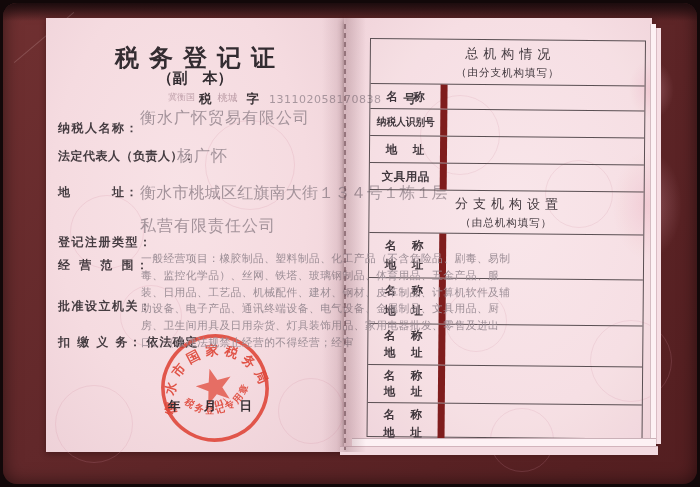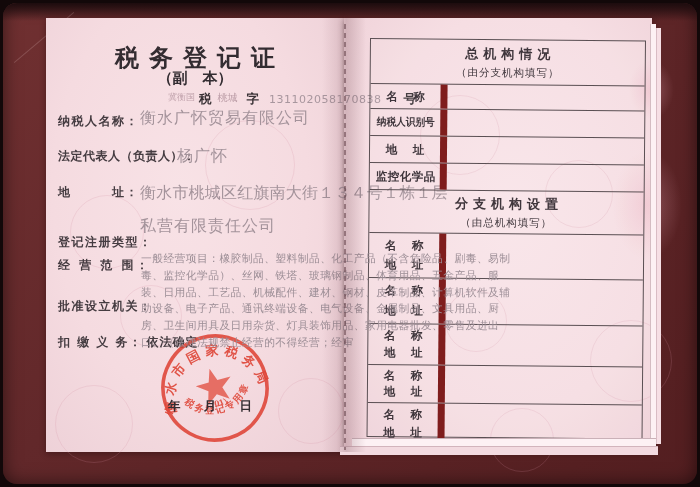--- a/index.html
+++ b/index.html
@@ -56,21 +56,21 @@
   
   .seal{position:absolute;left:160px;top:333px;width:110px;height:110px;z-index:5;
     transform:rotate(-16deg);opacity:.92;}
   
   .rtable{position:absolute;left:370px;top:38px;width:274px;height:397px;
     border:1px solid #5a4f53;transform:rotate(.5deg);transform-origin:top left;
     font-family:"DejaVu Serif",serif;color:#3f363c;background:rgba(255,255,255,.06);}
   .trow{position:relative;border-bottom:1px solid #5a4f53;display:flex;}
   .trow:last-child{border-bottom:none;}
   .thead{flex-direction:column;align-items:center;justify-content:center;}
-  .thead .h1{font-size:13px;font-weight:bold;letter-spacing:5px;text-indent:5px;}
+  .thead .h1{font-size:13px;font-weight:normal;letter-spacing:5px;text-indent:5px;}
   .thead .h2{font-size:10.5px;margin-top:3px;letter-spacing:1px;}
   .cell-l{width:70px;border-right:7px solid #7f1d1d;display:flex;flex-direction:column;
     align-items:center;justify-content:center;font-size:11.5px;font-weight:600;letter-spacing:2px;text-indent:2px;}
   .cell-l .tight{letter-spacing:0;text-indent:0;font-size:10.5px;transform:scaleX(.92);}
   .cell-v{flex:1;}
   .cell-l.pair{justify-content:space-around;padding:3px 0;}
 </style>
 </head>
 <body>
 
@@ -102,21 +102,21 @@
 
   <div class="t serial">
     <span class="stamp1">冀衡国</span>
     <span class="blk" style="margin-left:4px;">税</span>
     <span class="stamp2">桃城</span>
     <span class="blk zi">字</span>
     <span class="num">131102058170838</span>
     <span class="blk hao">号</span>
   </div>
 
-  <div class="t lbl" style="left:58px;top:115px;">纳税人名称：</div>
+  <div class="t lbl" style="left:58px;top:122px;">纳税人名称：</div>
   <div class="t val" style="left:140px;top:109px;">衡水广怀贸易有限公司</div>
 
   <div class="t lbl" style="left:58px;top:150px;letter-spacing:.5px;">法定代表人（负责人）：</div>
   <div class="t val" style="left:177px;top:147px;">杨广怀</div>
 
   <div class="t lbl" style="left:58px;top:186px;">地　　　址：</div>
   <div class="t val" style="left:140px;top:184px;letter-spacing:.2px;">衡水市桃城区红旗南大街１３４号１栋１层</div>
 
   <div class="t lbl" style="left:58px;top:236px;">登记注册类型：</div>
   <div class="t val" style="left:140px;top:217px;">私营有限责任公司</div>
@@ -171,21 +171,21 @@
       <div class="cell-l">
           <span class="tight">纳税人识别号</span>
         </div>
       <div class="cell-v"></div>
     </div>
     <div class="trow" style="height:26px;">
       <div class="cell-l">地　址</div>
       <div class="cell-v"></div>
     </div>
     <div class="trow" style="height:26px;">
-      <div class="cell-l" style="letter-spacing:.5px;">监控化学品</div>
+      <div class="cell-l" style="letter-spacing:.5px;">文具用品</div>
       <div class="cell-v"></div>
     </div>
 
     <div class="trow thead" style="height:42px;">
       <div class="h1">分支机构设置</div>
       <div class="h2">（由总机构填写）</div>
     </div>
 
     <div class="trow" style="height:44px;">
       <div class="cell-l pair">

